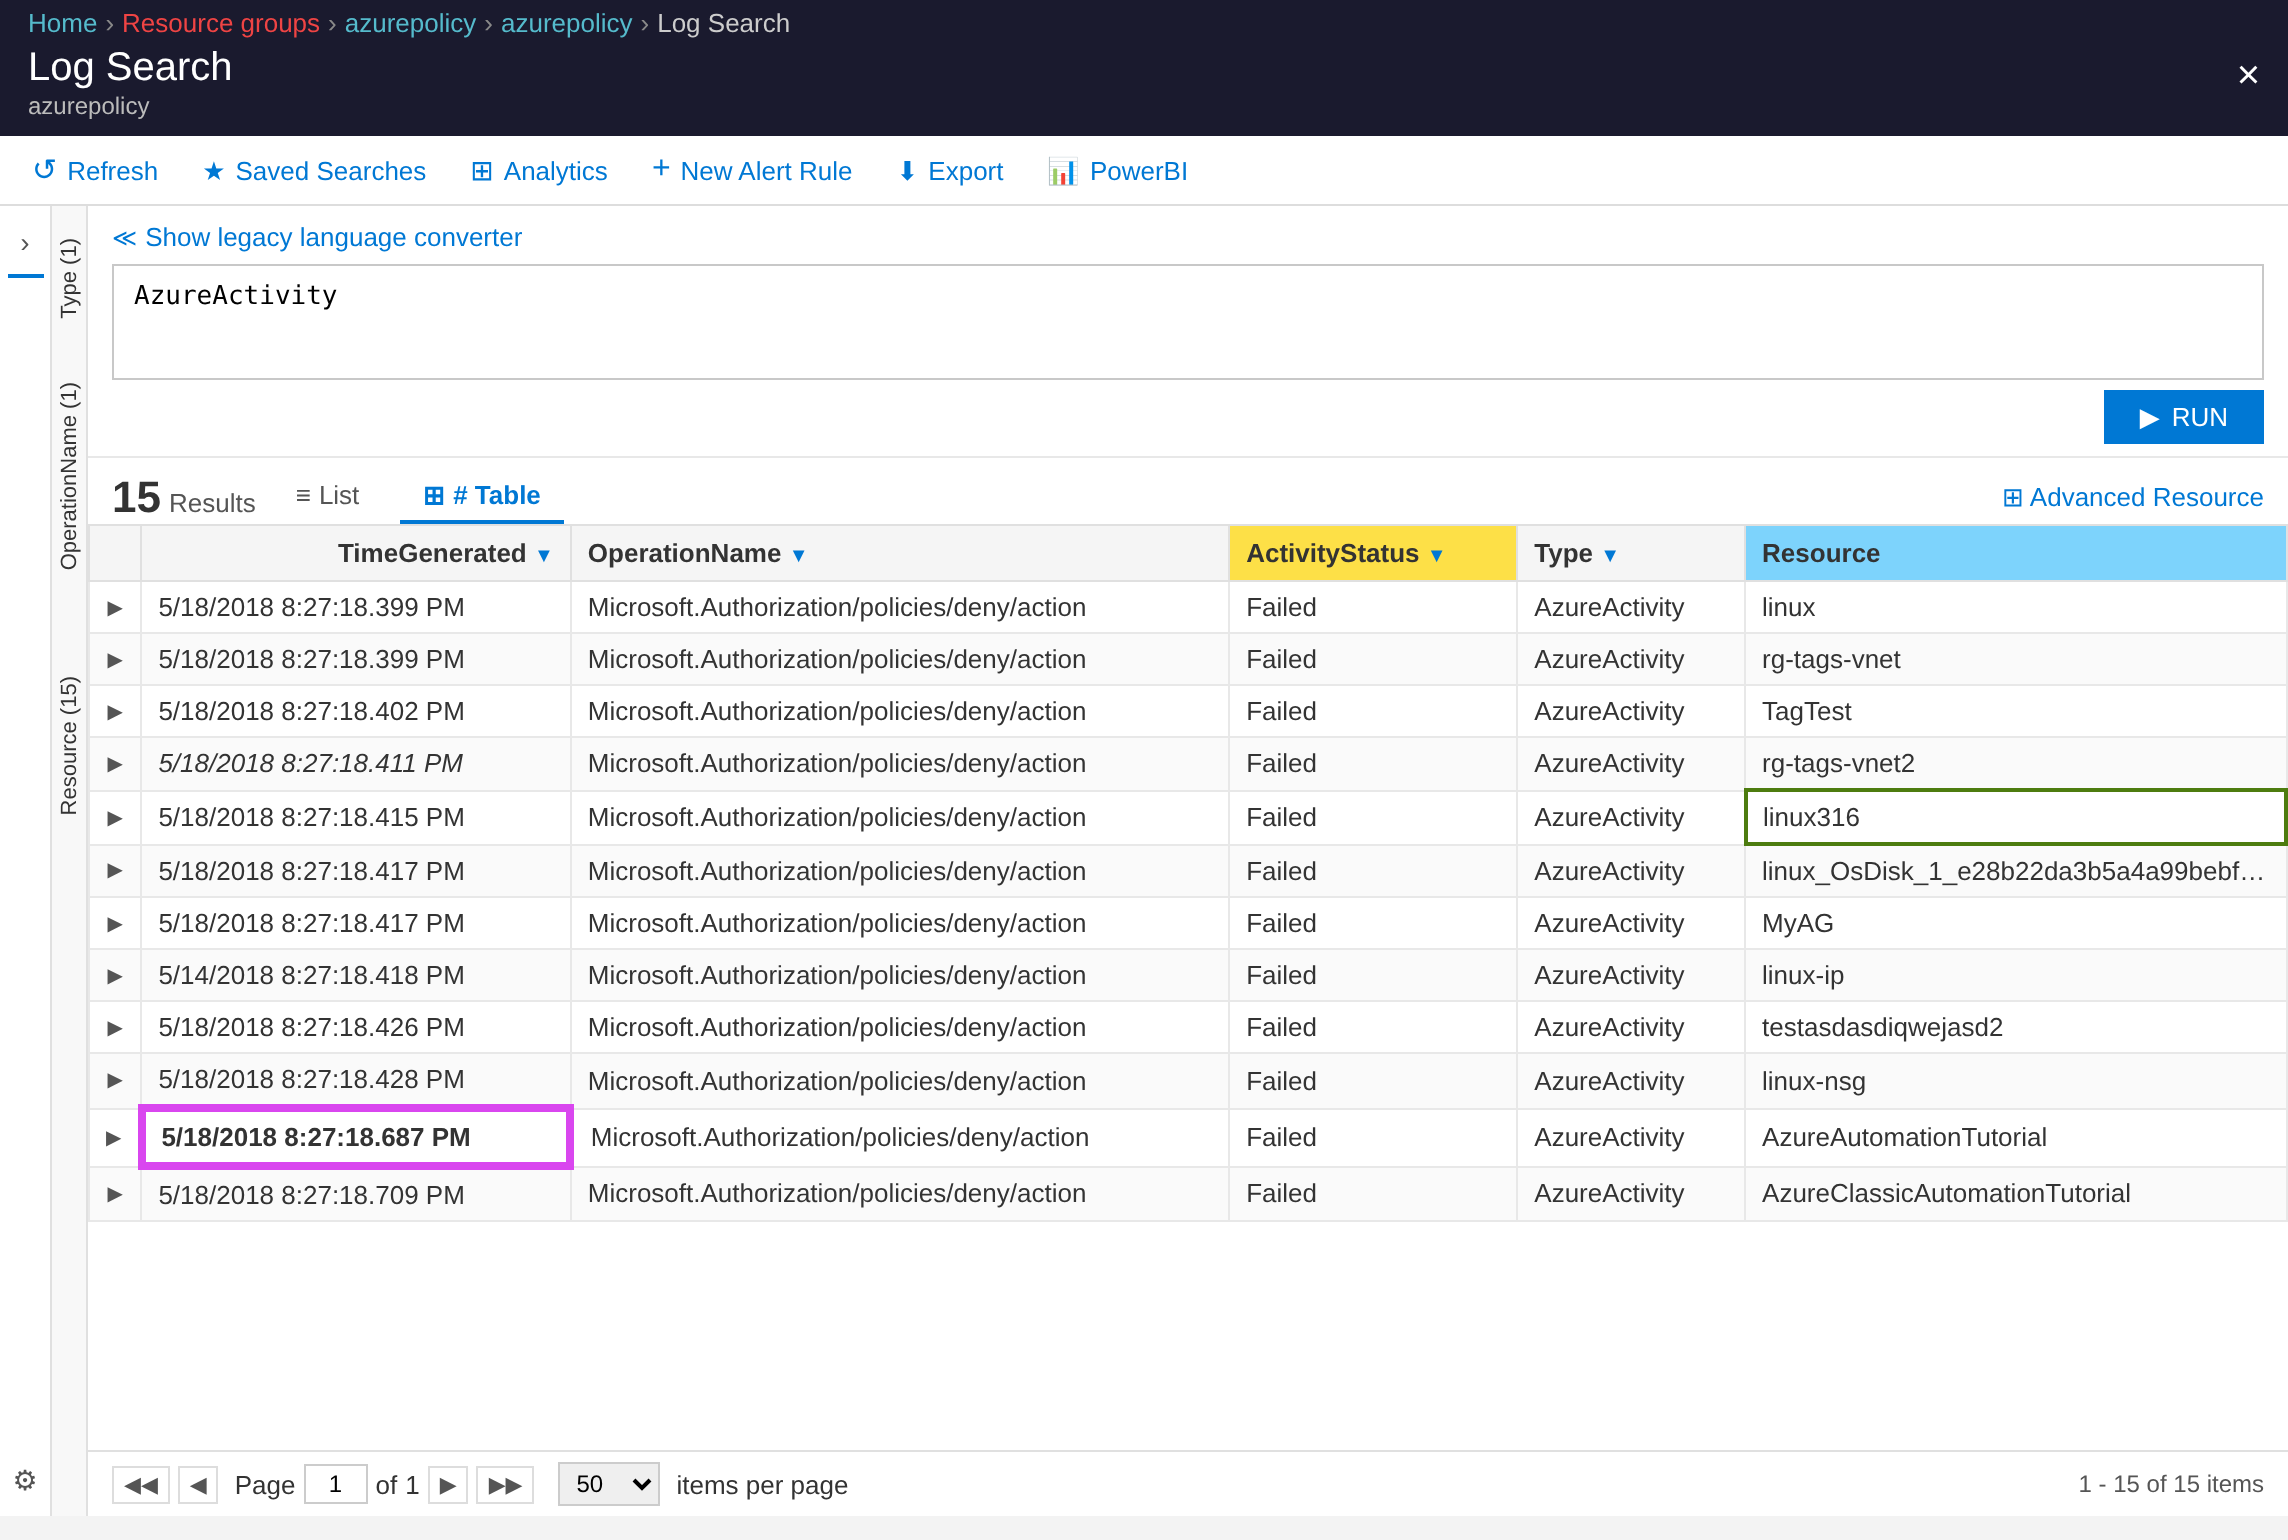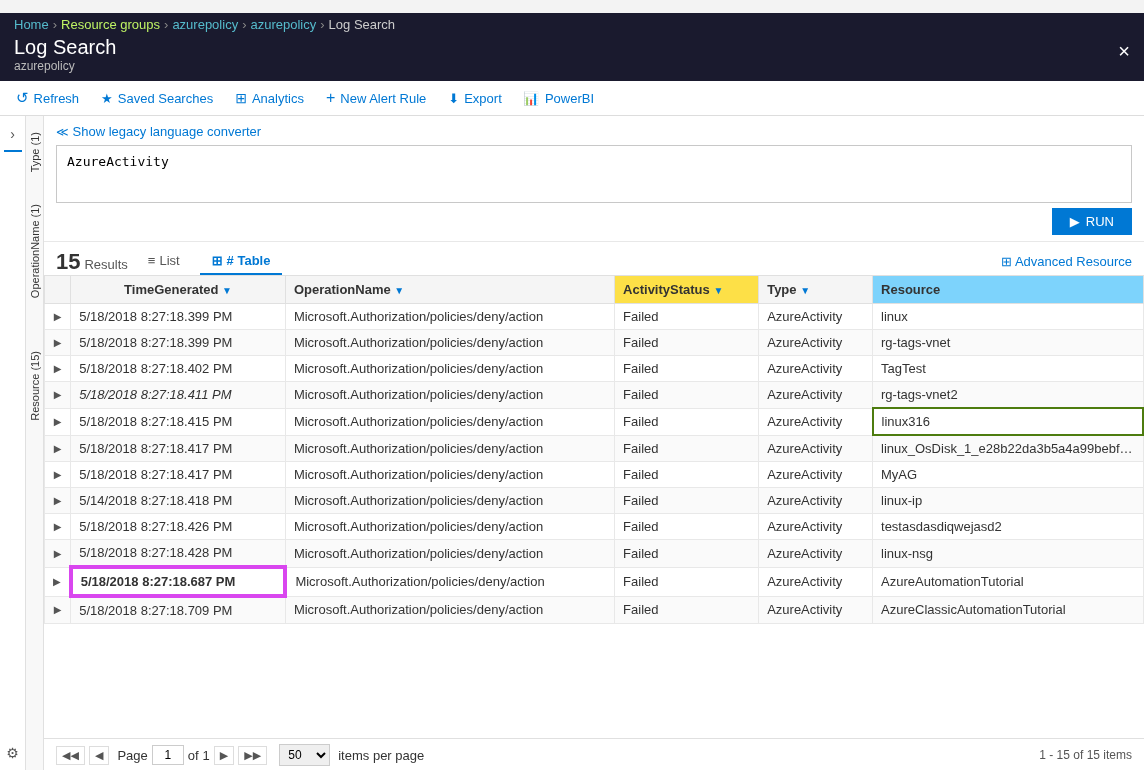--- a/index.html
+++ b/index.html
@@ -2,24 +2,24 @@
 <html><head>
   <meta charset="utf-8">
   <style>
     * { box-sizing: border-box; margin: 0; padding: 0; font-family: 'Segoe UI', Arial, sans-serif; font-size: 13px; }
     body { background: #f3f3f3; color: #333; }
   </style>
 </head>
 <body>
 
 <div style="background:#1a1a2e; color:#fff;">
-  <div style="padding:4px 14px 0; font-size:12px; display:flex; align-items:center; gap:4px; color:#9ab;margin-top:13px;">
+  <div style="padding:4px 14px 0; font-size:12px; display:flex; align-items:center; gap:4px; color:#9ab;">
     <a style="color:#5bc; text-decoration:none;">Home</a>
     <span style="color:#888;">›</span>
-    <a style="color:#bef264; text-decoration:none;">Resource groups</a>
+    <a style="color:#ef4444; text-decoration:none;">Resource groups</a>
     <span style="color:#888;">›</span>
     <a style="color:#5bc; text-decoration:none;">azurepolicy</a>
     <span style="color:#888;">›</span>
     <a style="color:#5bc; text-decoration:none;">azurepolicy</a>
     <span style="color:#888;">›</span>
     <span style="color:#ccc;">Log Search</span>
   </div>
   <div style="display:flex; justify-content:space-between; align-items:flex-start; padding:4px 14px 8px;">
     <div>
       <h1 style="font-size:20px; font-weight:400; color:#fff;">Log Search</h1>
@@ -105,21 +105,21 @@
         <span>Advanced Resource</span>
       </div>
     </div>
 
 
     <div style="overflow:auto;flex:1;">
       <table style="width:100%;border-collapse:collapse;font-size:12px;">
         <thead>
           <tr>
             <th style="background:#f5f5f5;border:1px solid #e0e0e0;padding:6px 8px;width:24px;"></th>
-            <th style="background:#f5f5f5;border:1px solid #e0e0e0;padding:6px 8px;text-align:center;font-weight:600;white-space:nowrap;cursor:pointer;">
+            <th style="background:#f5f5f5;border:1px solid #e0e0e0;padding:6px 8px;text-align:right;font-weight:600;white-space:nowrap;cursor:pointer;">
               TimeGenerated <span style="color:#0078d4;font-size:10px;">▼</span>
             </th>
             <th style="background:#f5f5f5;border:1px solid #e0e0e0;padding:6px 8px;text-align:left;font-weight:600;white-space:nowrap;cursor:pointer;">
               OperationName <span style="color:#0078d4;font-size:10px;">▼</span>
             </th>
             <th style="background:#fde047;border:1px solid #e0e0e0;padding:6px 8px;text-align:left;font-weight:600;white-space:nowrap;cursor:pointer;">
               ActivityStatus <span style="color:#0078d4;font-size:10px;">▼</span>
             </th>
             <th style="background:#f5f5f5;border:1px solid #e0e0e0;padding:6px 8px;text-align:left;font-weight:600;white-space:nowrap;cursor:pointer;">
               Type <span style="color:#0078d4;font-size:10px;">▼</span>

